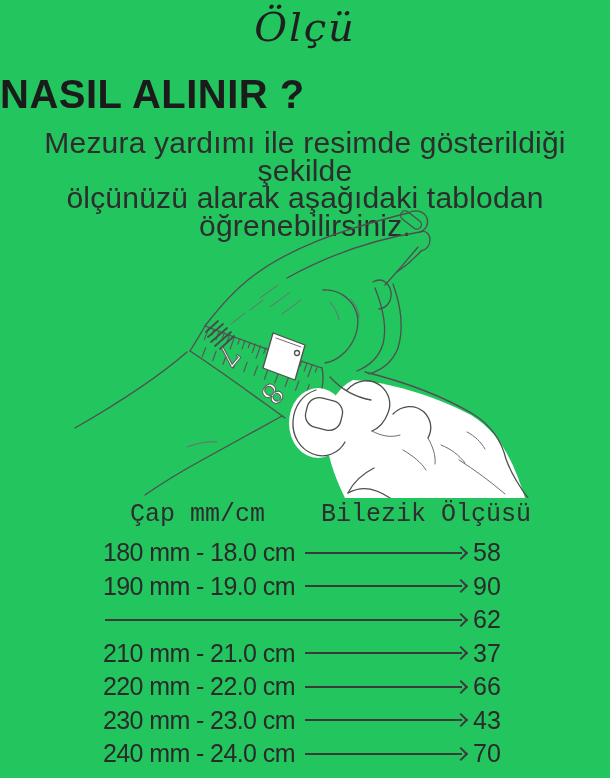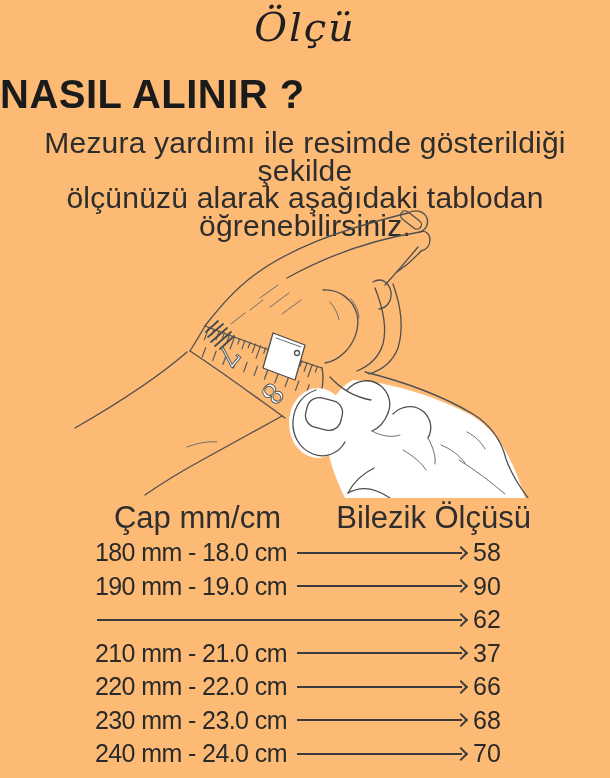--- a/index.html
+++ b/index.html
@@ -1,20 +1,20 @@
 <!DOCTYPE html>
 <html><head>
 <meta charset="utf-8">
 <style>
   html,body{margin:0;padding:0;}
   body{
     width:610px;height:778px;background:#ffffff;position:relative;overflow:hidden;
     font-family:"Liberation Sans",sans-serif;color:#222;
   }
-  .page{position:absolute;inset:0;background:#fdba74;}
+  .page{position:absolute;inset:0;background:#22c55e;}
   .script-title{
     position:absolute;top:4px;left:0;width:100%;text-align:center;
     font-family:"DejaVu Serif",serif;font-style:italic;font-weight:400;
     font-size:40px;color:#1f1f1f;letter-spacing:2px;
   }
   .main-title{
     position:absolute;top:72px;left:0;width:100%;text-align:left;margin:0;
     font-size:40px;font-weight:bold;letter-spacing:.5px;color:#1b1b1b;
   }
   .subtitle{
@@ -28,24 +28,24 @@
   svg.illustration .thin{stroke:#6e6e6e;stroke-width:1;}
   svg.illustration .tick{stroke:#585858;stroke-width:1.2;}
   svg.illustration .dark{stroke:#4a4a4a;stroke-width:1.8;}
   svg.illustration .blob{fill:#ffffff;stroke:none;}
   svg.illustration .whitefill{fill:#ffffff;}
   svg.illustration text{
     font-family:"DejaVu Serif",serif;font-size:28px;
     fill:#ffffff;stroke:#5a5a5a;stroke-width:1;
   }
   .size-table{position:absolute;left:95px;top:500px;width:440px;}
-  .thead{display:flex;align-items:flex-end;height:36px;font-size:31px;color:#2e2e2e;}
+  .thead{display:flex;align-items:flex-start;height:36px;font-size:25px;color:#2e2e2e;font-family:Liberation Mono, monospace;}
   .th.c1{width:205px;text-align:center;flex-shrink:0;}
   .th.c2{flex:1;text-align:right;padding-right:4px;}
-  .trow{display:flex;align-items:center;height:33.5px;font-size:25px;color:#2a2a2a;}
+  .trow{display:flex;align-items:center;height:33.5px;font-size:25px;color:#2a2a2a;margin-left:8px;}
   .size{white-space:nowrap;min-width:200px;flex-shrink:0;letter-spacing:-.6px;}
   .arrow{flex:1;position:relative;height:16px;margin:0 8px 0 2px;}
   .arrow::before{
     content:"";position:absolute;left:0;right:3px;top:7px;
     border-top:2px solid #3a3a3a;
   }
   .arrow .head{
     position:absolute;right:0;top:8px;width:8px;height:8px;
     border-top:2px solid #3a3a3a;border-right:2px solid #3a3a3a;
     transform:translate(1px,-50%) rotate(45deg);
@@ -169,21 +169,21 @@
             <span class="head"></span>
           </span>
     <span class="val">66</span>
   </div>
 
   <div class="trow">
     <span class="size">230 mm - 23.0 cm</span>
     <span class="arrow">
             <span class="head"></span>
           </span>
-    <span class="val">68</span>
+    <span class="val">43</span>
   </div>
 
   <div class="trow">
     <span class="size">240 mm - 24.0 cm</span>
     <span class="arrow">
             <span class="head"></span>
           </span>
     <span class="val">70</span>
   </div>
 </div>

